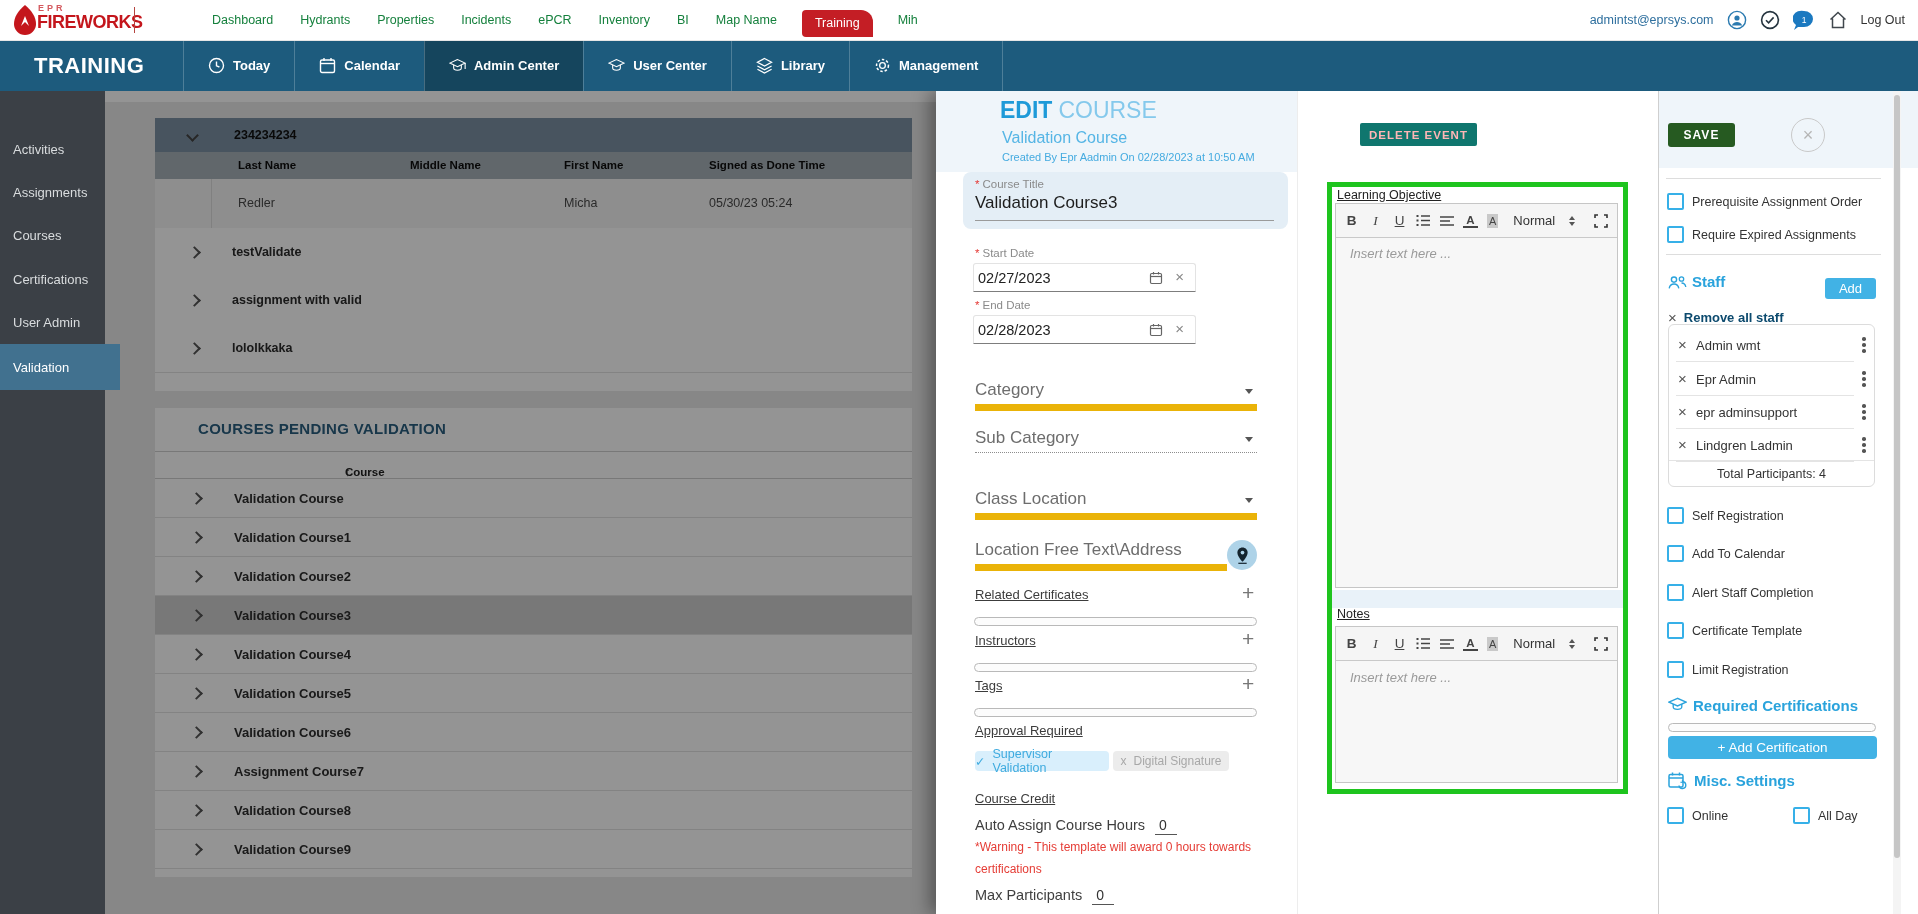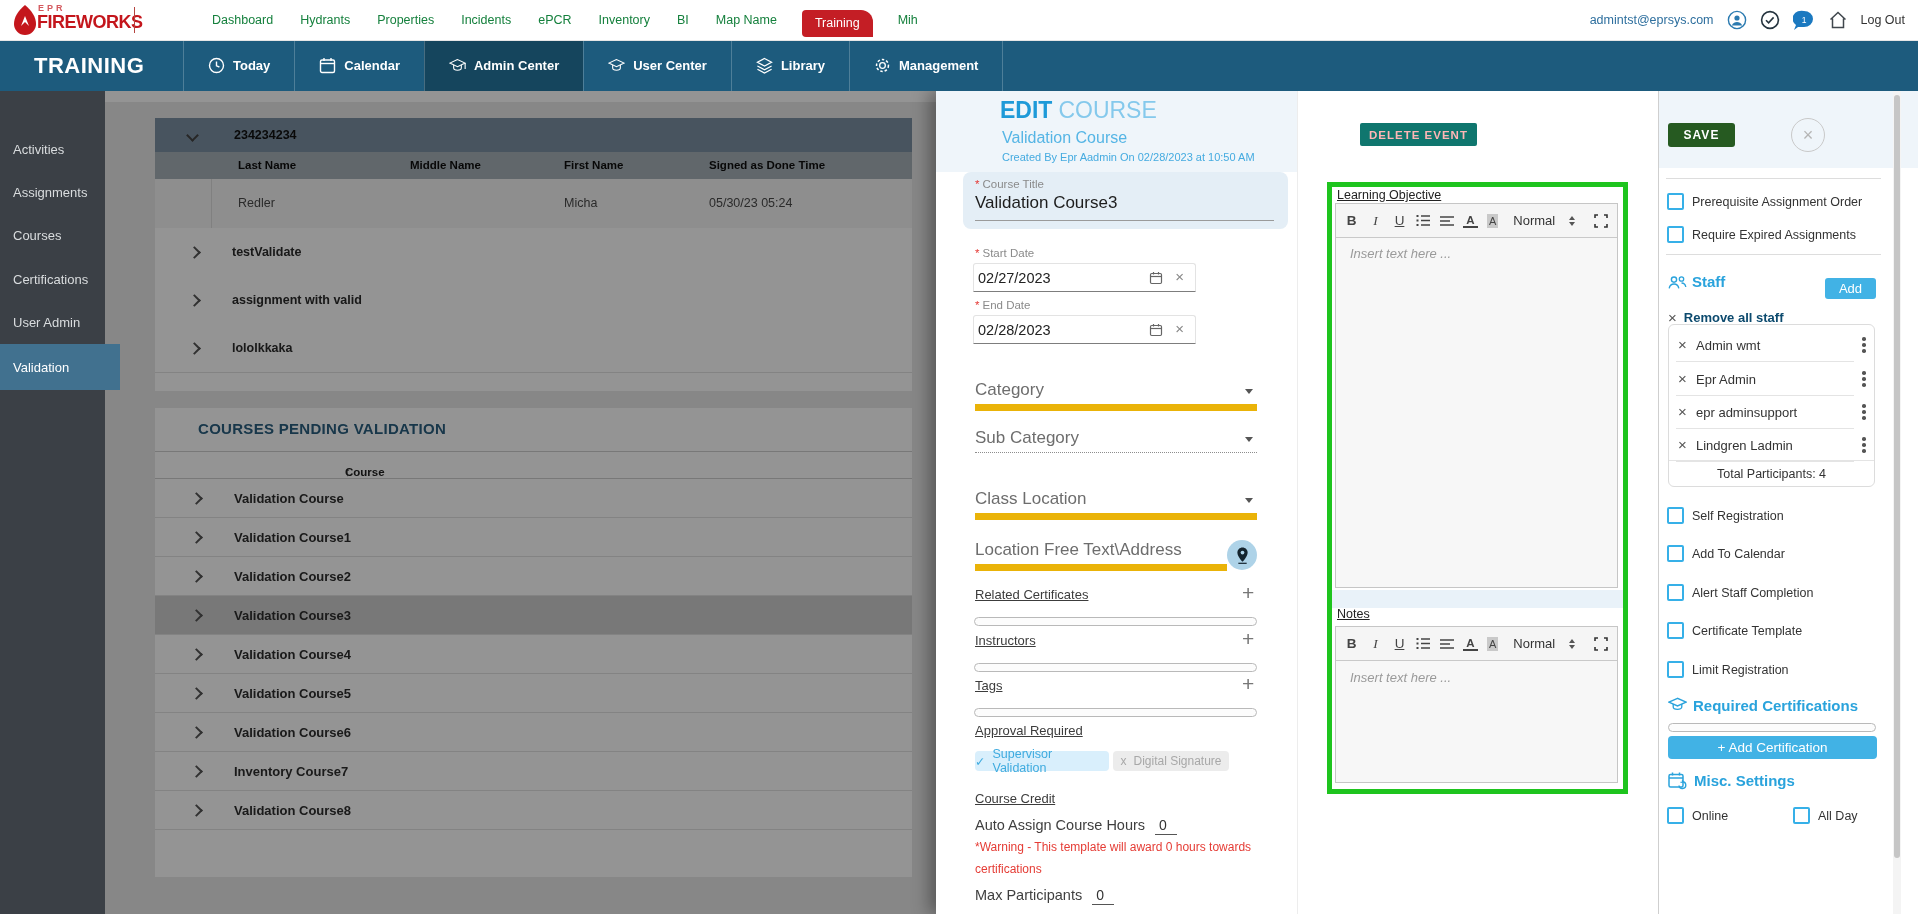--- a/index.html
+++ b/index.html
@@ -287,25 +287,29 @@
       <div class="pv-row" style="top:266px;">
           <span class="chev-r cw"></span>
           <span class="lbl" style="margin-left:33px;">Validation Course5</span>
         </div>
       <div class="pv-row" style="top:305px;">
           <span class="chev-r cw"></span>
           <span class="lbl" style="margin-left:33px;">Validation Course6</span>
         </div>
       <div class="pv-row" style="top:344px;">
           <span class="chev-r cw"></span>
-          <span class="lbl" style="margin-left:33px;">Inventory Course7</span>
+          <span class="lbl" style="margin-left:33px;">Assignment Course7</span>
         </div>
       <div class="pv-row" style="top:383px;">
           <span class="chev-r cw"></span>
           <span class="lbl" style="margin-left:33px;">Validation Course8</span>
+        </div>
+      <div class="pv-row" style="top:422px;">
+          <span class="chev-r cw"></span>
+          <span class="lbl" style="margin-left:33px;">Validation Course9</span>
         </div>
     </div>
   </div>
   <div class="dim"></div>
 
   <div class="sidebar">
     <div class="side-item" style="top:37px;">
         <span>Activities</span>
       </div>
     <div class="side-item" style="top:80px;">

